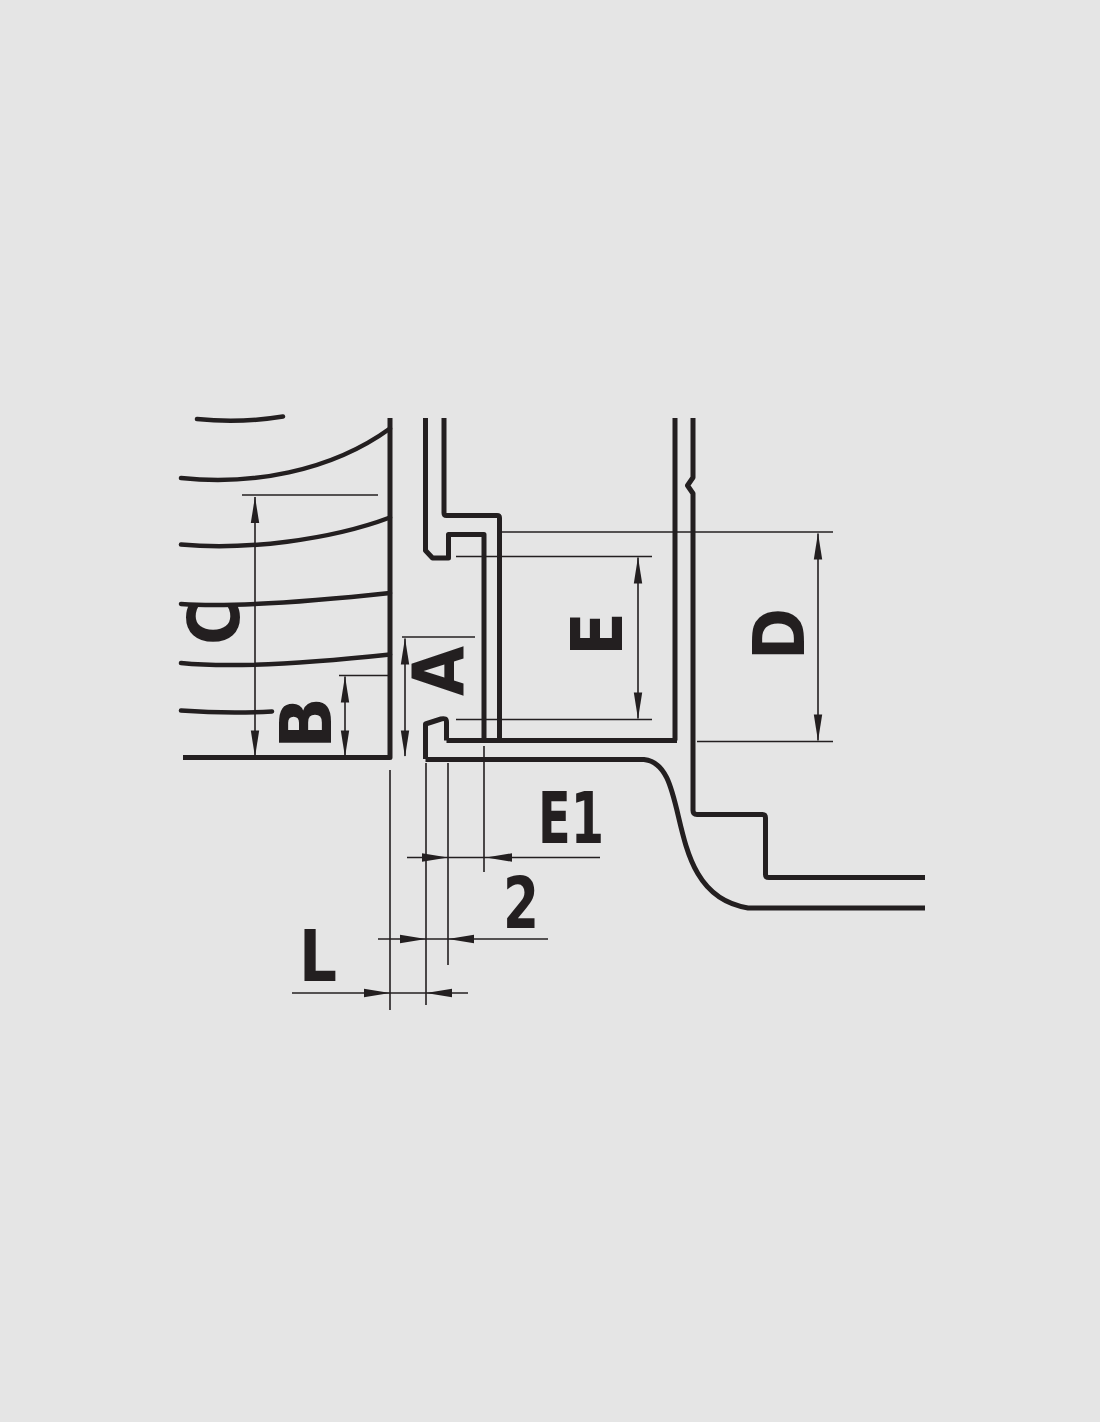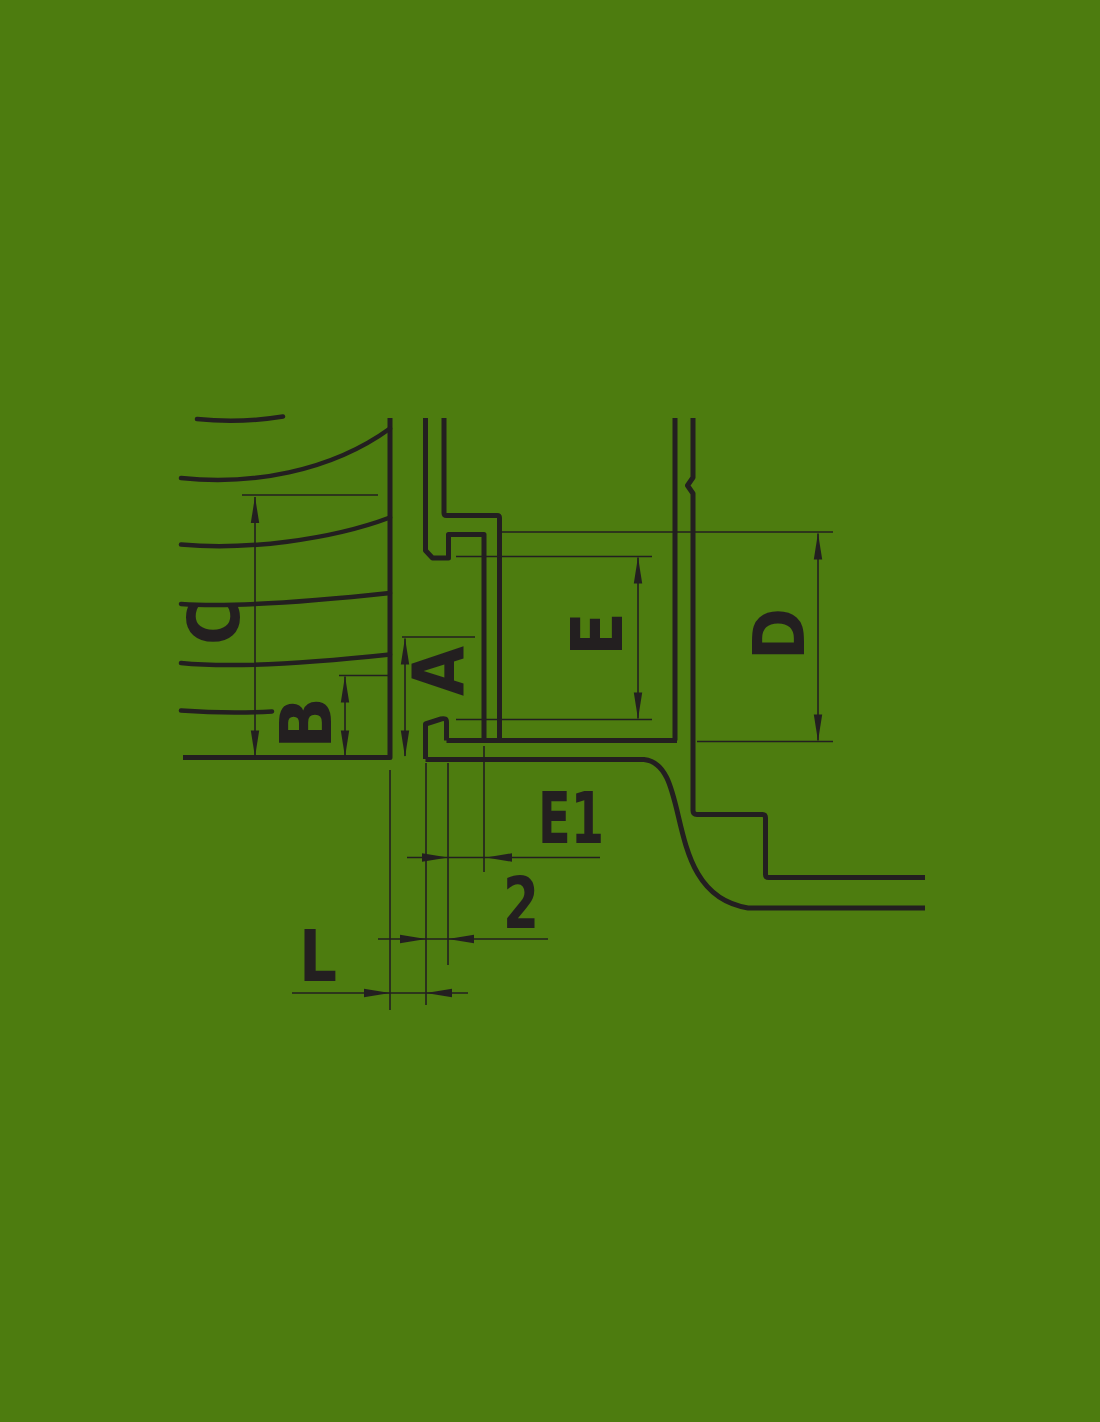--- a/index.html
+++ b/index.html
@@ -4,21 +4,21 @@
 <style>
   html, body {
     margin: 0;
     padding: 0;
     background: #ffffff;
   }
   .canvas {
     position: relative;
     width: 1100px;
     height: 1422px;
-    background: #4d7c0f;
+    background: #e5e5e5;
     overflow: hidden;
   }
   svg { display: block; }
   .dim-label {
     font-family: "DejaVu Sans", "Liberation Sans", sans-serif;
     font-weight: 700;
   }
 </style>
 </head>
 <body>

